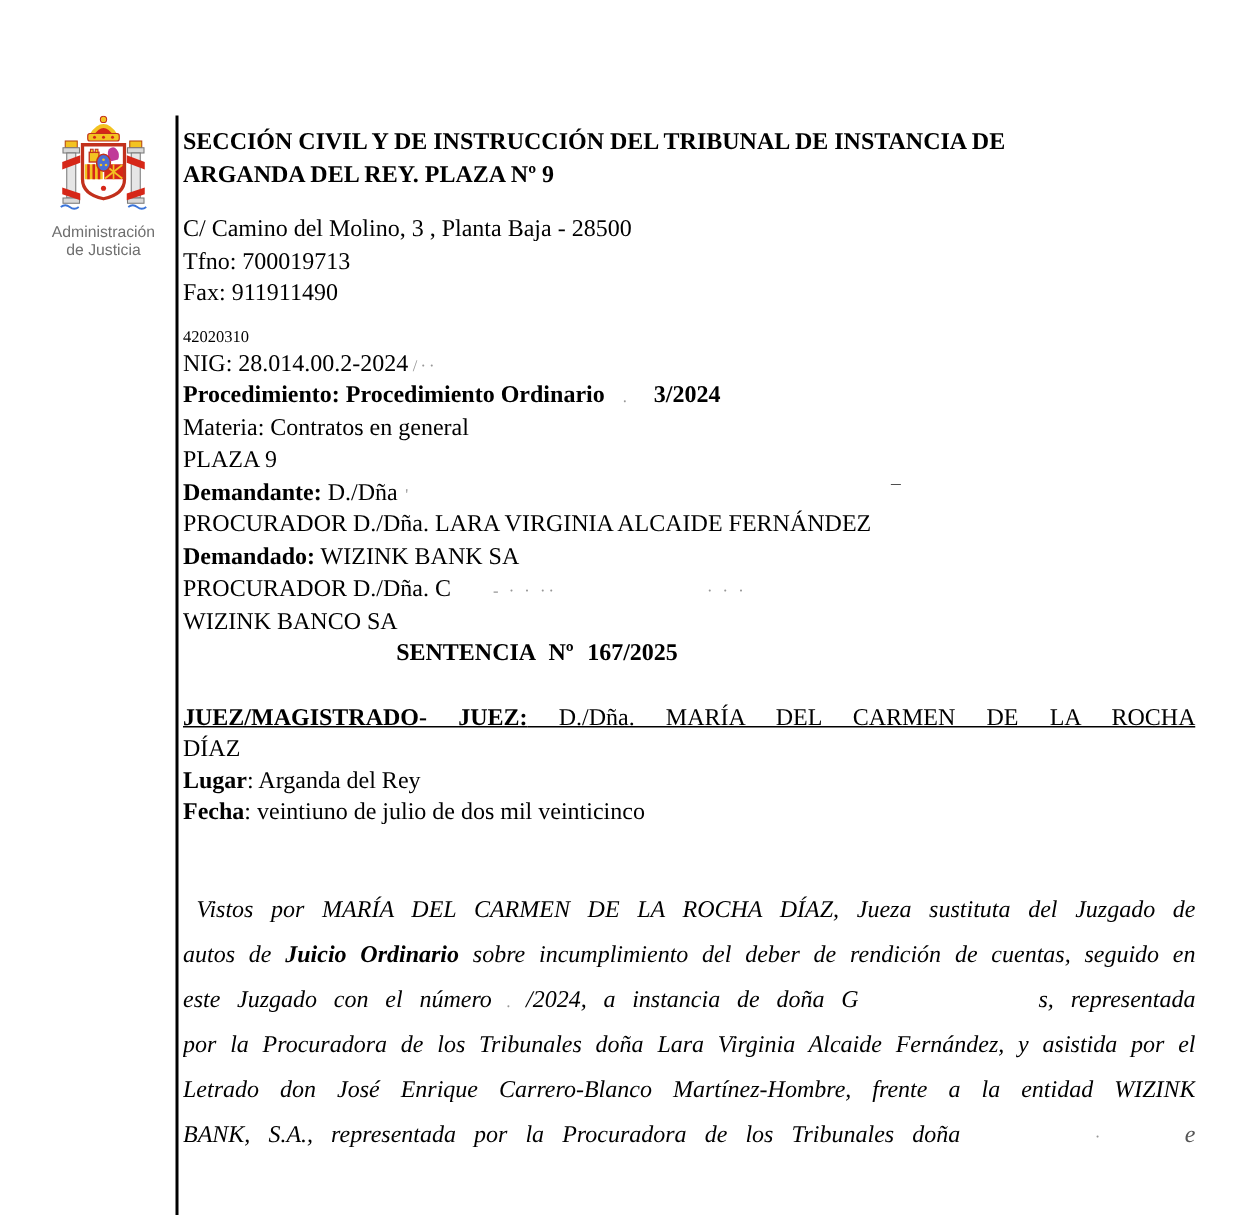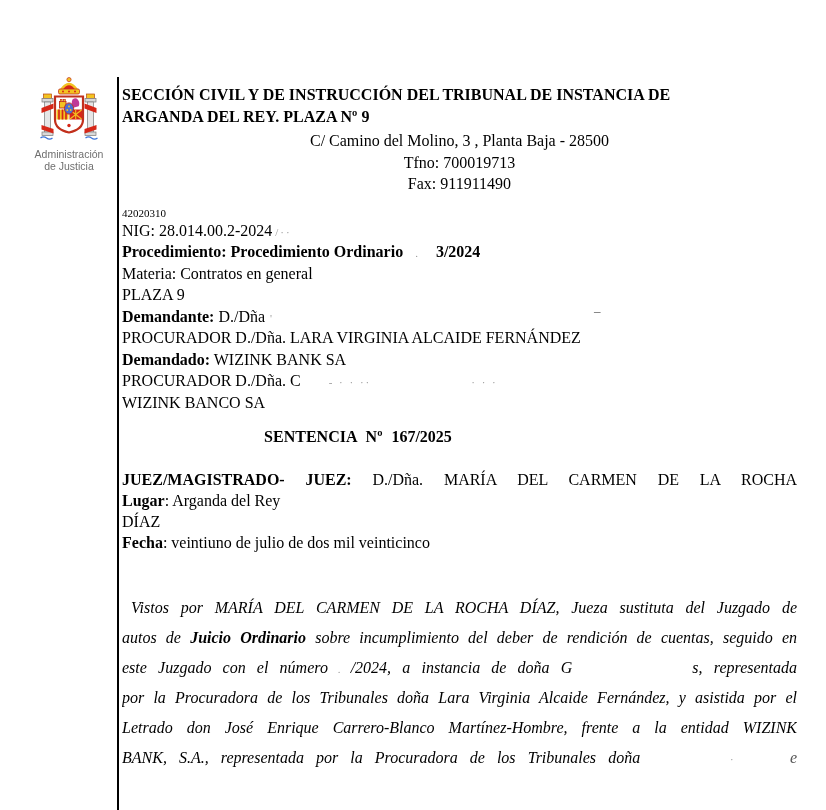--- a/index.html
+++ b/index.html
@@ -8,32 +8,32 @@
   
   .leftrail{position:absolute;left:32px;top:77px;width:74px;text-align:center;}
   .logo-caption{font-family:"Liberation Sans",sans-serif;font-size:10.5px;line-height:11.5px;
                 color:#6f6f6f;margin-top:2px;}
   
   .rule{position:absolute;left:117px;top:77px;width:2px;height:733px;background:#000;}
   
   .content{position:absolute;left:122px;top:84px;width:675px;}
   .court div{font-weight:bold;font-size:16px;line-height:22px;height:22px;overflow:hidden;}
   .hline{font-size:16px;line-height:21.5px;height:21.5px;overflow:hidden;margin-top:0;}
-  .hdr{margin-top:2px;text-align:center;}
+  .hdr{margin-top:14px;}
   .small-code{font-size:11px;line-height:13px;height:13px;overflow:hidden;margin-top:12px;}
   .b{font-weight:bold;}
   .rgap{display:inline-block;}
   .trace{color:#979797;font-size:11px;letter-spacing:2px;}
   .trace-dash{color:#444;position:relative;top:-7px;font-size:13px;}
   .trace-dark{color:#555;}
   .sent-title{width:472px;text-align:center;font-weight:bold;font-size:16px;line-height:22px;
-              height:22px;overflow:hidden;margin-top:13px;word-spacing:5px;}
+              height:22px;overflow:hidden;word-spacing:5px;}
   .judge{margin-top:21px;font-size:16px;}
   .judge div{line-height:21px;height:21px;overflow:hidden;}
-  .jline1{text-align:justify;text-align-last:justify;}
+  .jline1{text-align:justify;text-align-last:justify;text-decoration:underline;}
   .bodytext{margin-top:40px;font-style:italic;font-size:16px;}
   .bodytext div{line-height:30px;height:30px;overflow:hidden;}
   .jl{text-align:justify;text-align-last:justify;}
   .indent1{text-indent:9px;}
 </style>
 </head>
 <body>
 
 <div class="page">
 
@@ -139,24 +139,24 @@
     </div>
 
     <div class="hline">WIZINK BANCO SA</div>
 
     <div class="sent-title">SENTENCIA Nº 167/2025</div>
 
     <div class="judge">
       <div class="jline1">
         <span class="b">JUEZ/MAGISTRADO- JUEZ:</span><span> D./Dña. MARÍA DEL CARMEN DE LA ROCHA</span>
       </div>
+      <div>DÍAZ</div>
       <div>
         <span class="b">Lugar</span><span>: Arganda del Rey</span>
       </div>
-      <div>DÍAZ</div>
       <div>
         <span class="b">Fecha</span><span>: veintiuno de julio de dos mil veinticinco</span>
       </div>
     </div>
 
     <div class="bodytext">
       <div class="jl indent1">Vistos por MARÍA DEL CARMEN DE LA ROCHA DÍAZ, Jueza sustituta del Juzgado de</div>
       <div class="jl">
         <span>autos de </span><span class="b">Juicio Ordinario</span><span> sobre incumplimiento del deber de rendición de cuentas, seguido en</span>
       </div>

